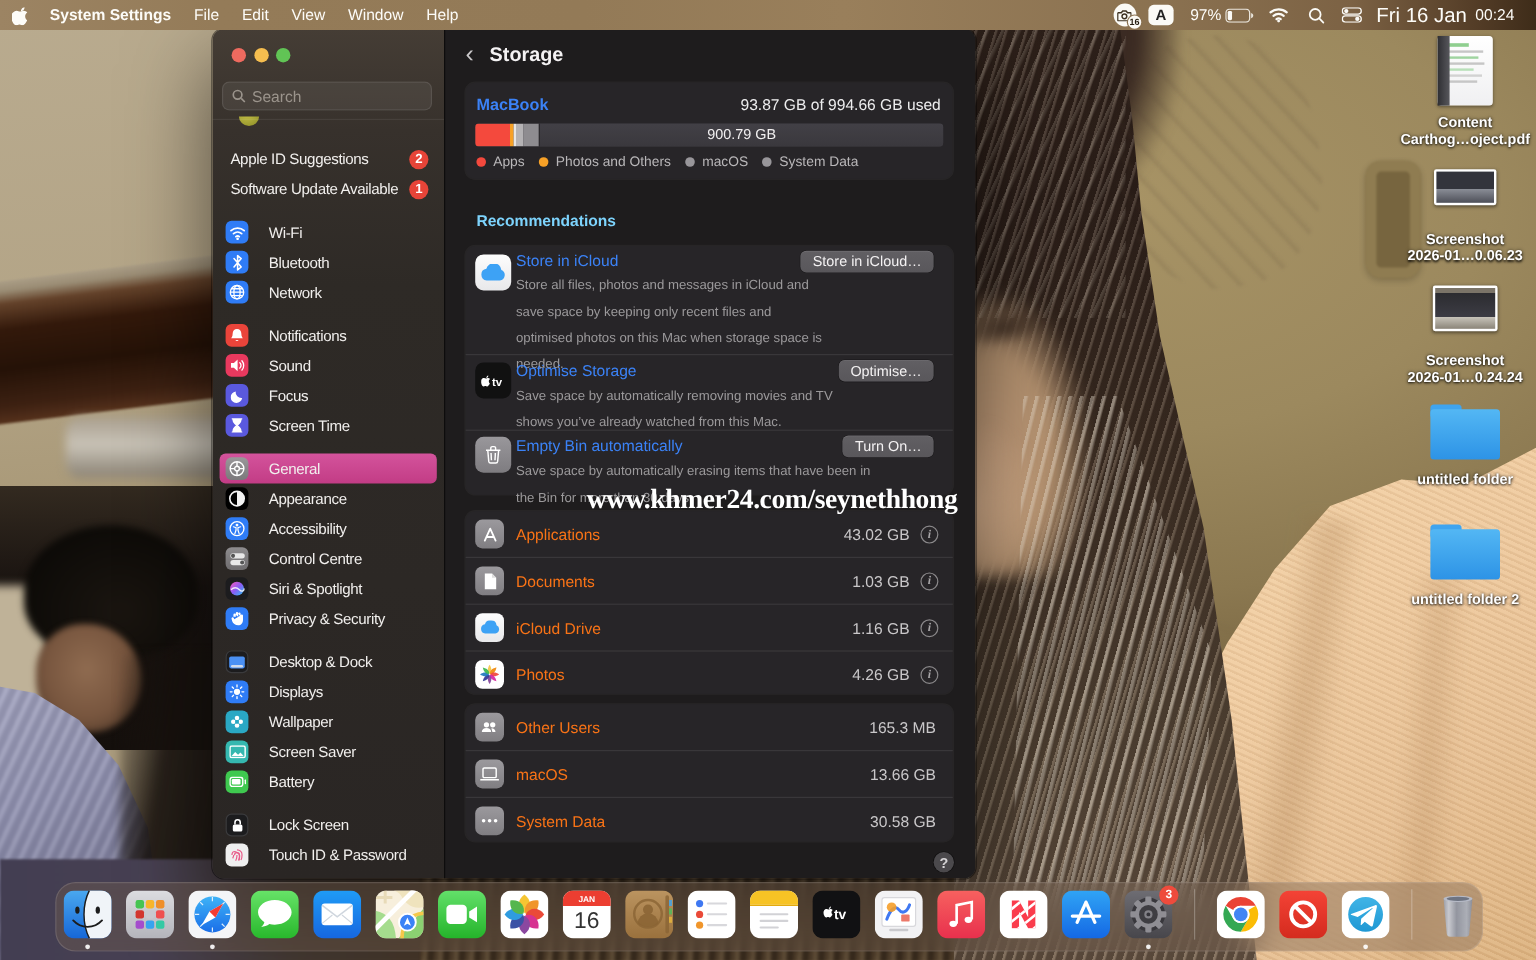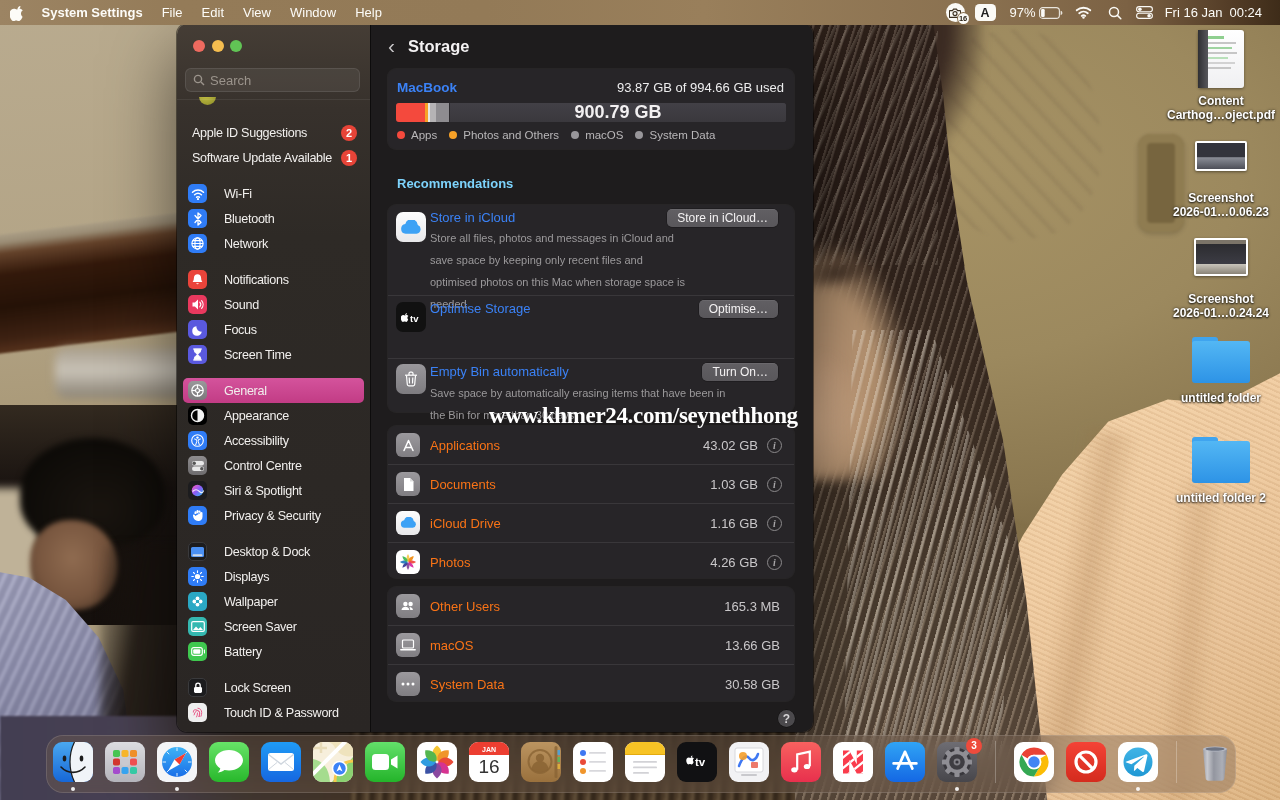--- a/index.html
+++ b/index.html
@@ -403,21 +403,21 @@
      <span style="margin-left:auto;color:#ededee;font-size:13px">93.87 GB of 994.66 GB used</span>
     </div>
     <div style="position:absolute;left:8px;right:8px;top:34px;height:18.5px;border-radius:3px;overflow:hidden;display:flex;background:#3e3c40">
      <div style="width:29px;background:#f4493d"></div>
      <div style="width:3px;background:#f7a127"></div>
      <div style="width:2px;background:#e8e6e4"></div>
      <div style="width:6px;background:#b5b3b5"></div>
      <div style="width:13px;background:#8e8c90"></div>
      <div style="width:1px;background:#2c2a2e"></div>
      <div style="flex:1;position:relative;background:linear-gradient(180deg,#424046,#3a383d)">
-                <span style="position:absolute;left:50%;top:50%;transform:translate(-50%,-50%);color:#f2f0f1;font-size:18px;font-weight:700;white-space:nowrap">900.79 GB</span>
+                <span style="position:absolute;left:50%;top:50%;transform:translate(-50%,-50%);color:#f2f0f1;font-size:12px;font-weight:400;white-space:nowrap">900.79 GB</span>
               </div>
     </div>
     <div style="position:absolute;left:9px;top:60px;display:flex;align-items:center;gap:6px;color:#b9b7b9;font-size:11.5px">
      <i style="width:8px;height:8px;border-radius:50%;background:#f4493d"></i>
               <span style="margin-right:6px">Apps</span>
      <i style="width:8px;height:8px;border-radius:50%;background:#f7a127"></i>
               <span style="margin-right:6px">Photos and Others</span>
      <i style="width:8px;height:8px;border-radius:50%;background:#98969a"></i>
               <span style="margin-right:6px">macOS</span>
      <i style="width:8px;height:8px;border-radius:50%;background:#98969a"></i>
@@ -438,20 +438,21 @@
     <div class="row-line" style="position:absolute;left:0;right:0;top:90px"></div>
     <div style="position:absolute;left:8px;top:97px;width:30px;height:30px;border-radius:7px;background:#111;display:flex;align-items:center;justify-content:center">
               <svg width="21" height="13" viewBox="0 0 21 13">
                 <g transform="translate(0,1.5)">
                   <path d="M5.9.5c0 .5-.1 1-.4 1.4-.3.4-.8.6-1.3.6 0-.5.2-1 .5-1.3C5 .8 5.5.6 5.9.5zM7.2 7c-.2.5-.3.7-.6 1.2-.4.6-.9 1.3-1.6 1.3-.6 0-.7-.4-1.5-.4s-1 .4-1.5.4c-.7 0-1.2-.7-1.5-1.2C-.4 6.7-.5 4.7.3 3.6c.5-.7 1.3-1.1 2-1.1.7 0 1.1.4 1.7.4.6 0 .9-.4 1.7-.4.6 0 1.3.3 1.7.9-1.5.8-1.2 2.9-.2 3.6z" fill="#fff"></path>
                 </g>
                 <text x="9" y="11" font-family="Liberation Sans" font-size="9.5" font-weight="700" fill="#fff">tv</text>
               </svg>
             </div>
     <div style="position:absolute;left:42px;top:96px" class="ftext">Optimise Storage</div>
+    <div style="position:absolute;left:42px;top:113.5px;width:520px" class="gtext">Save space by automatically removing movies and TV<br>shows you’ve already watched from this Mac.</div>
     <div class="btn" style="position:absolute;right:16px;top:95px">Optimise…</div>
     <div class="row-line" style="position:absolute;left:0;right:0;top:152.5px"></div>
     <div style="position:absolute;left:8px;top:159px;width:30px;height:30px;border-radius:7px;background:linear-gradient(180deg,#99979b,#7e7c80);display:flex;align-items:center;justify-content:center">
               <svg width="14" height="16" viewBox="0 0 14 16">
                 <g fill="none" stroke="#fff" stroke-width="1.2">
                   <path d="M2.5 4.5l.8 9a1.5 1.5 0 0 0 1.5 1.3h4.4a1.5 1.5 0 0 0 1.5-1.3l.8-9"></path>
                   <line x1="1" y1="4.2" x2="13" y2="4.2"></line>
                   <path d="M5 4V2.4A1.2 1.2 0 0 1 6.2 1.2h1.6A1.2 1.2 0 0 1 9 2.4V4"></path>
                   <line x1="5.2" y1="6.5" x2="5.5" y2="12.5"></line>
                   <line x1="8.8" y1="6.5" x2="8.5" y2="12.5"></line>
@@ -626,21 +627,21 @@
           </svg>
         </span>
   <span style="margin-right:12px;display:flex">
           <svg width="17" height="13" viewBox="0 0 17 13">
             <rect x="0.6" y="0.6" width="15.8" height="5.2" rx="2.6" fill="none" stroke="#fbfaf6" stroke-width="1.1"></rect>
             <circle cx="3.9" cy="3.2" r="1.8" fill="#fbfaf6"></circle>
             <rect x="0.6" y="7.2" width="15.8" height="5.2" rx="2.6" fill="none" stroke="#fbfaf6" stroke-width="1.1"></rect>
             <circle cx="13.1" cy="9.8" r="1.8" fill="#fbfaf6"></circle>
           </svg>
         </span>
-  <span style="font-size:13px">Fri 16 Jan</span>
+  <span style="font-size:17px">Fri 16 Jan</span>
   <span style="font-size:13px;margin-left:7px;margin-right:18px">00:24</span>
  </div>
 </div>
 
 <div id="desktopicons">
  <div class="dicon" style="left:1161px;top:30px">
   <span style="display:inline-block;position:relative;width:46px;height:58px;background:linear-gradient(180deg,#fff,#f0f0f2);border-radius:3px;box-shadow:0 1px 3px rgba(0,0,0,.4)">
    <span style="position:absolute;left:6px;top:6px;width:20px;height:3px;background:#8fcf8f"></span>
    <span style="position:absolute;left:6px;top:12px;width:32px;height:2px;background:#c6c6c6"></span>
    <span style="position:absolute;left:6px;top:17px;width:28px;height:2px;background:#9fd4a0"></span>

